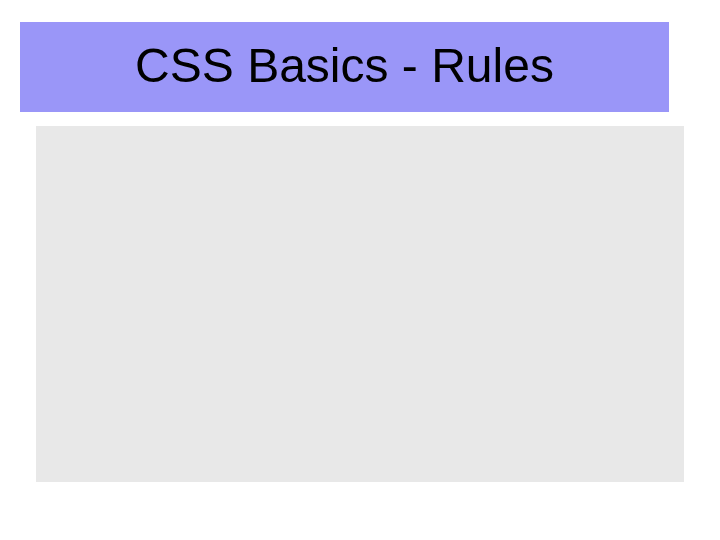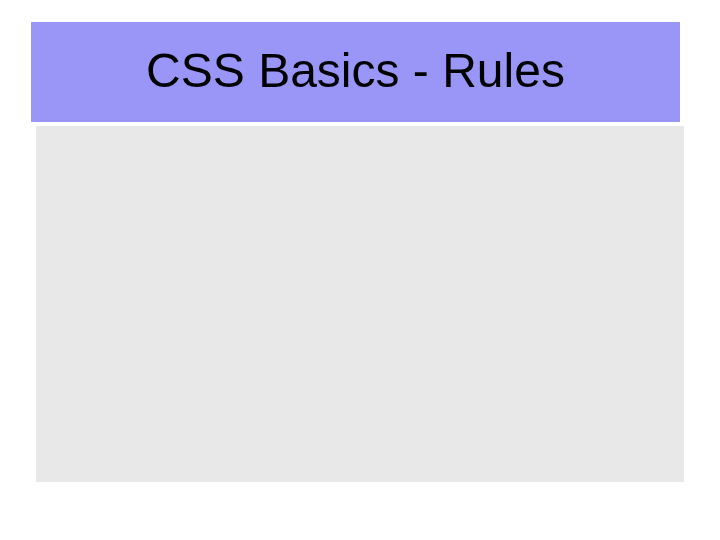--- a/index.html
+++ b/index.html
@@ -14,24 +14,24 @@
 
   .slide {
     position: relative;
     width: 720px;
     height: 540px;
     background: #ffffff;
   }
 
   .title-bar {
     position: absolute;
-    left: 31px;
+    left: 20px;
     top: 22px;
     width: 649px;
-    height: 100px;
+    height: 90px;
     background: #9a96f8;
     display: flex;
     align-items: center;
     justify-content: center;
   }
 
   .title-text {
     font-size: 48px;
     line-height: 1;
     color: #000000;

